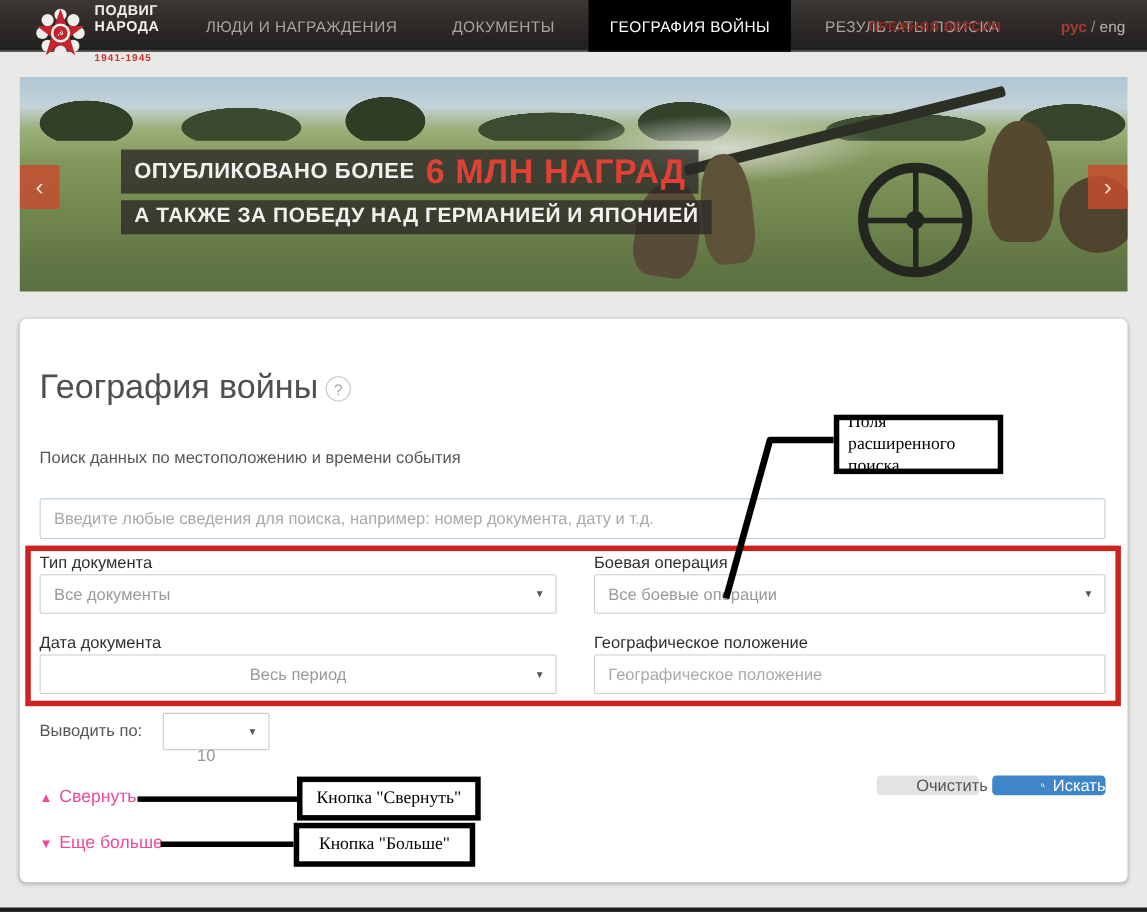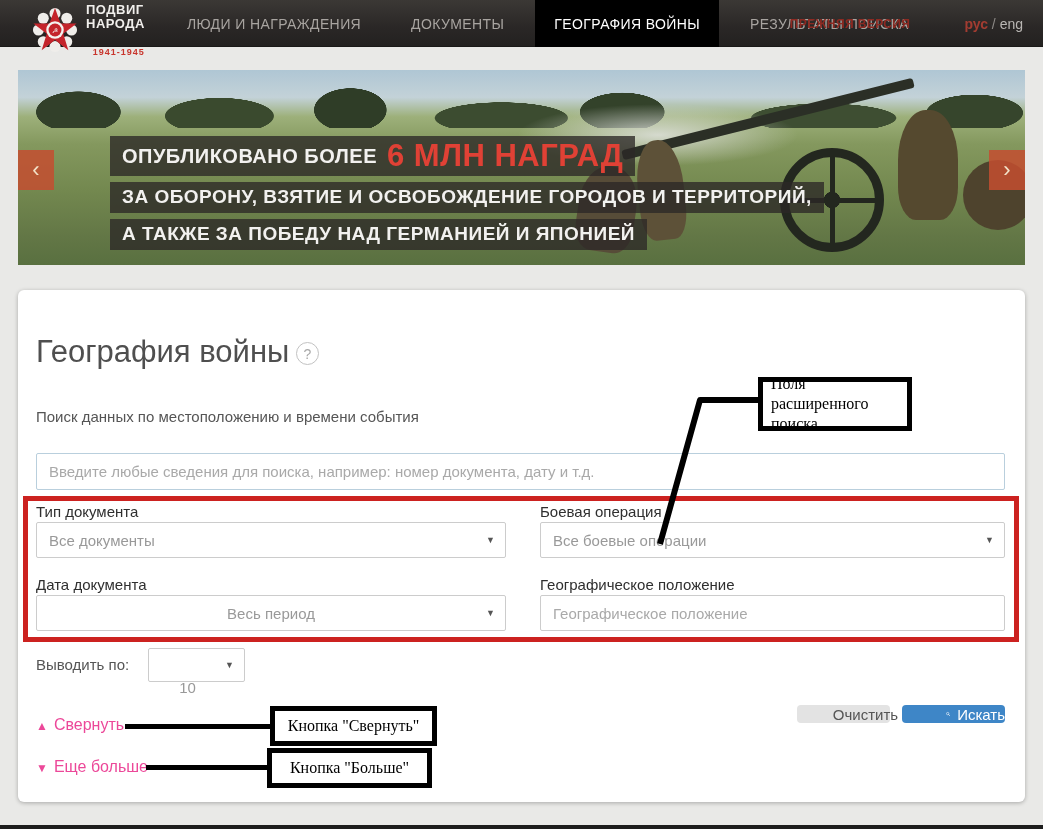--- a/index.html
+++ b/index.html
@@ -7,21 +7,21 @@
   .page { position:relative; width:1043px; height:829px; background:#e9e9e7; overflow:hidden; margin:0 auto; }
 
   
   .nav { position:absolute; left:0; top:0; width:1043px; height:47px;
          background:linear-gradient(#3b3835,#2a2726 60%,#232120);
          border-bottom:1px solid #1a1918; display:flex; align-items:center; }
   .logo { position:absolute; left:32px; top:3px; display:flex; align-items:center; gap:8px; }
   .logo-star { width:46px; height:46px; }
   .logo-text { line-height:1.05; }
   .logo-title { color:#f1efec; font-weight:bold; font-size:13px; letter-spacing:.5px; }
-  .logo-years { color:#c8352c; font-weight:bold; font-size:9px; letter-spacing:1px; margin-top:18px;text-align:right; }
+  .logo-years { color:#c8352c; font-weight:bold; font-size:9px; letter-spacing:1px; margin-top:18px; }
   .nav-items { position:absolute; left:168px; top:0; height:47px; display:flex; align-items:stretch; }
   .nav-item { display:flex; align-items:center; padding:0 19px; color:#a8a4a0; font-size:14px;
               letter-spacing:.4px; cursor:pointer; white-space:nowrap; }
   .nav-item.active { background:#000; color:#fff; }
   .nav-right { position:absolute; right:20px; top:0; height:47px; display:flex; align-items:center; gap:14px; }
   .old-version { color:#8e2921; font-size:12px; font-weight:bold; letter-spacing:.4px; margin-right:40px; }
   .lang { font-size:14px; color:#8d8a87; }
   .lang .rus { color:#a23c31; font-weight:bold; }
   .lang .eng { color:#b9b6b3; }
 
@@ -171,21 +171,20 @@
     <div class="wheel"></div>
     <div class="soldier s1"></div>
     <div class="soldier s2"></div>
     <div class="soldier s3"></div>
     <div class="soldier s4"></div>
     <div class="banner-text">
       <div class="btext-line btext-line1">
         <span class="btext-prefix">ОПУБЛИКОВАНО БОЛЕЕ</span>
         <span class="btext-highlight">6 МЛН НАГРАД</span>
       </div>
-      <div class="btext-line">ЗА ОБОРОНУ, ВЗЯТИЕ И ОСВОБОЖДЕНИЕ ГОРОДОВ И ТЕРРИТОРИЙ,</div>
       <div class="btext-line">А ТАКЖЕ ЗА ПОБЕДУ НАД ГЕРМАНИЕЙ И ЯПОНИЕЙ</div>
     </div>
     <div class="car-arrow car-prev">‹</div>
     <div class="car-arrow car-next">›</div>
   </div>
 
   <div class="card">
     <div class="page-title">География войны</div>
     <div class="help-icon">?</div>
     <div class="subtitle">Поиск данных по местоположению и времени события</div>

